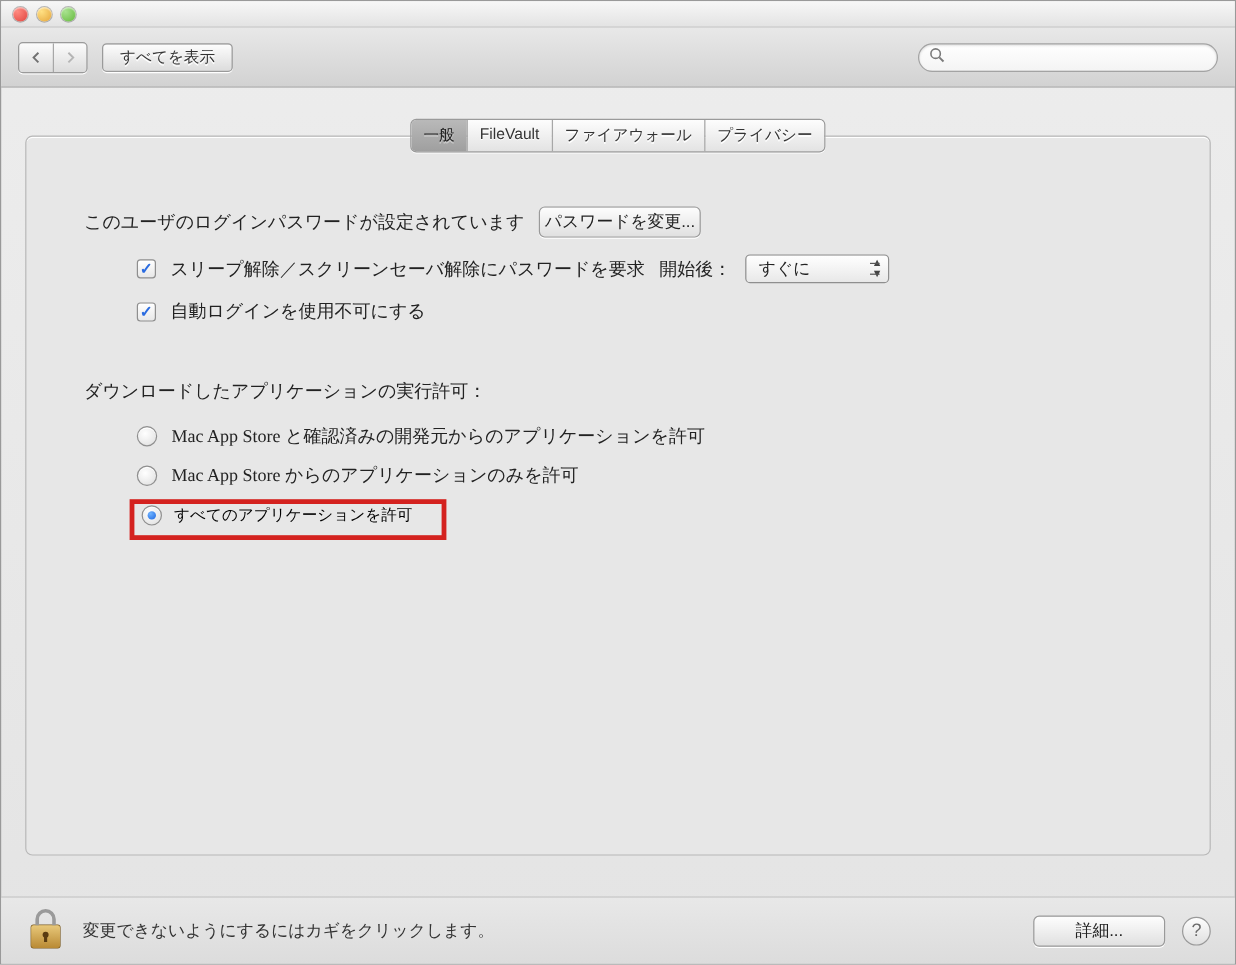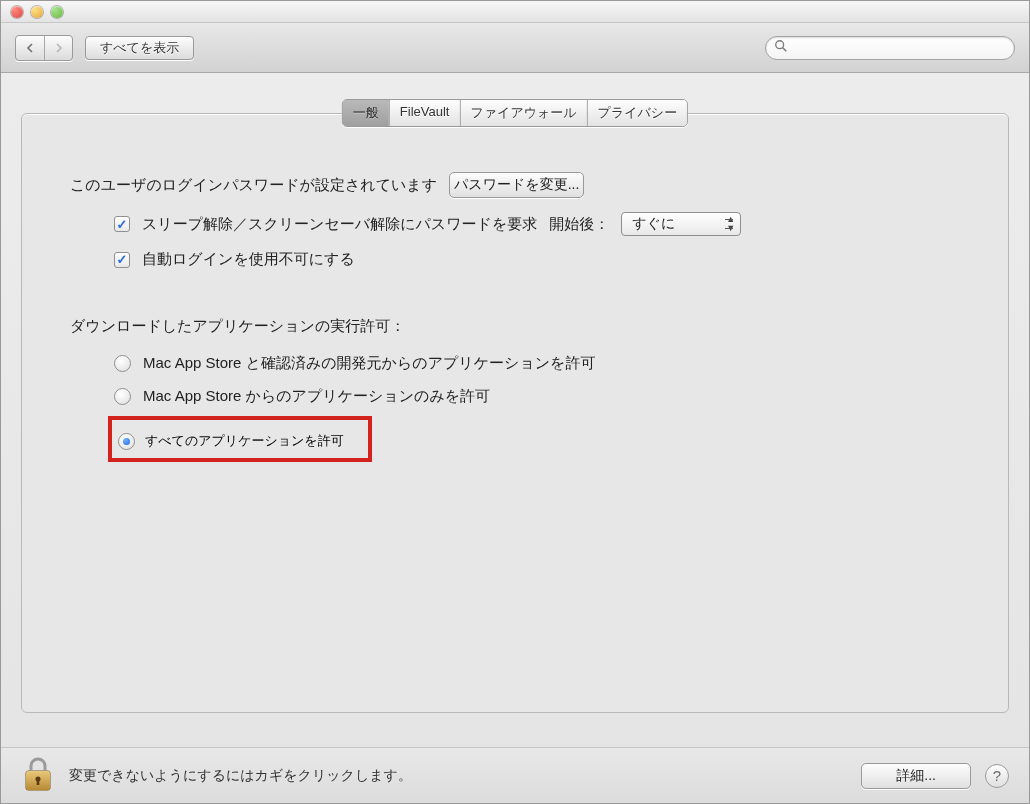--- a/index.html
+++ b/index.html
@@ -154,21 +154,21 @@
   }
 
   .row {
     display: flex;
     align-items: center;
     gap: 12px;
     margin-bottom: 14px;
     font-size: 15px;
     color:#222;
   }
-  .indent { margin-left: 44px; }
+  .indent { margin-left: 44px; font-family: Liberation Serif, serif; }
 
   .mac-btn {
     height: 26px;
     padding: 0 4px;
     border: 1px solid #9a9a9a;
     border-radius: 5px;
     background: linear-gradient(#fdfdfd,#e0e0e0);
     box-shadow: 0 1px 0 #fff;
     font-size: 14px;
     color:#222;
@@ -236,21 +236,21 @@
     content:"";
     width:7px;height:7px;border-radius:50%;
     background: radial-gradient(circle at 35% 30%, #6fb3ff, #1e66e0);
   }
 
   .highlight-box {
     border:4px solid #d4221f;
     display:inline-flex;
     align-items:center;
     gap:10px;
-    padding:12px 24px 8px 6px;
+    padding:0 24px 8px 6px;
     margin-left:38px;
     margin-top:-4px;
   }
 
   
   .footer {
     height: 56px;
     border-top: 1px solid #c7c7c7;
     background: linear-gradient(#e8e8e8,#dcdcdc);
     display:flex;

